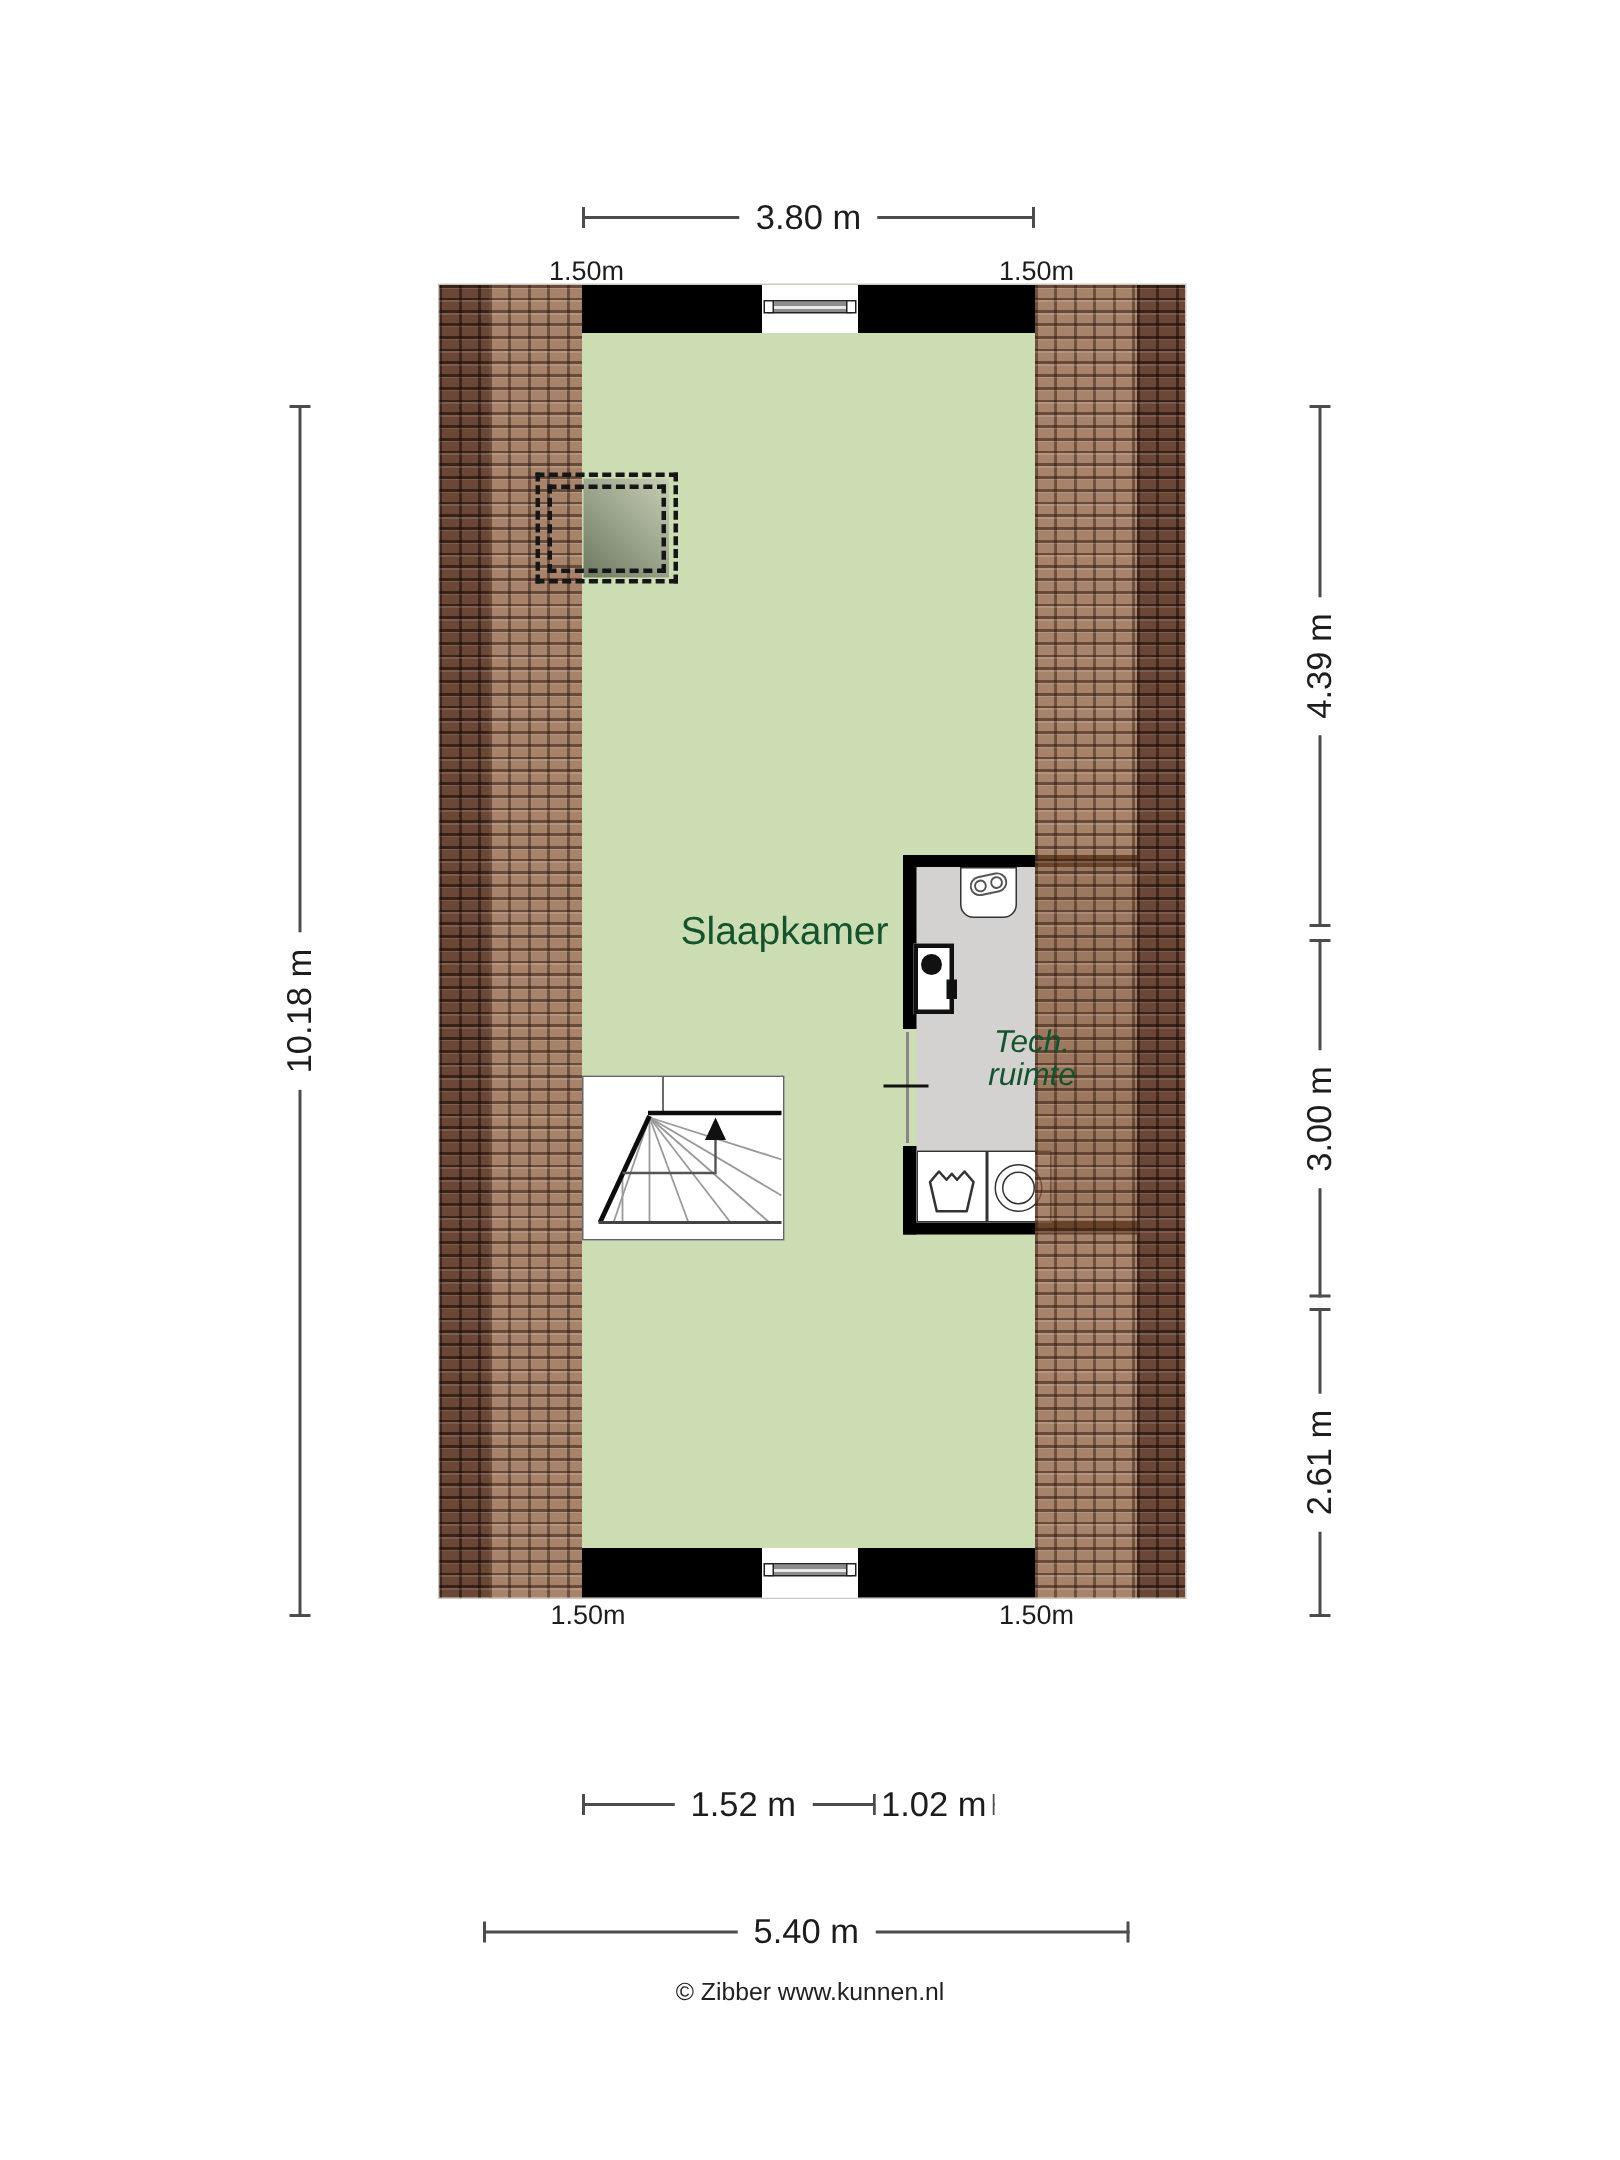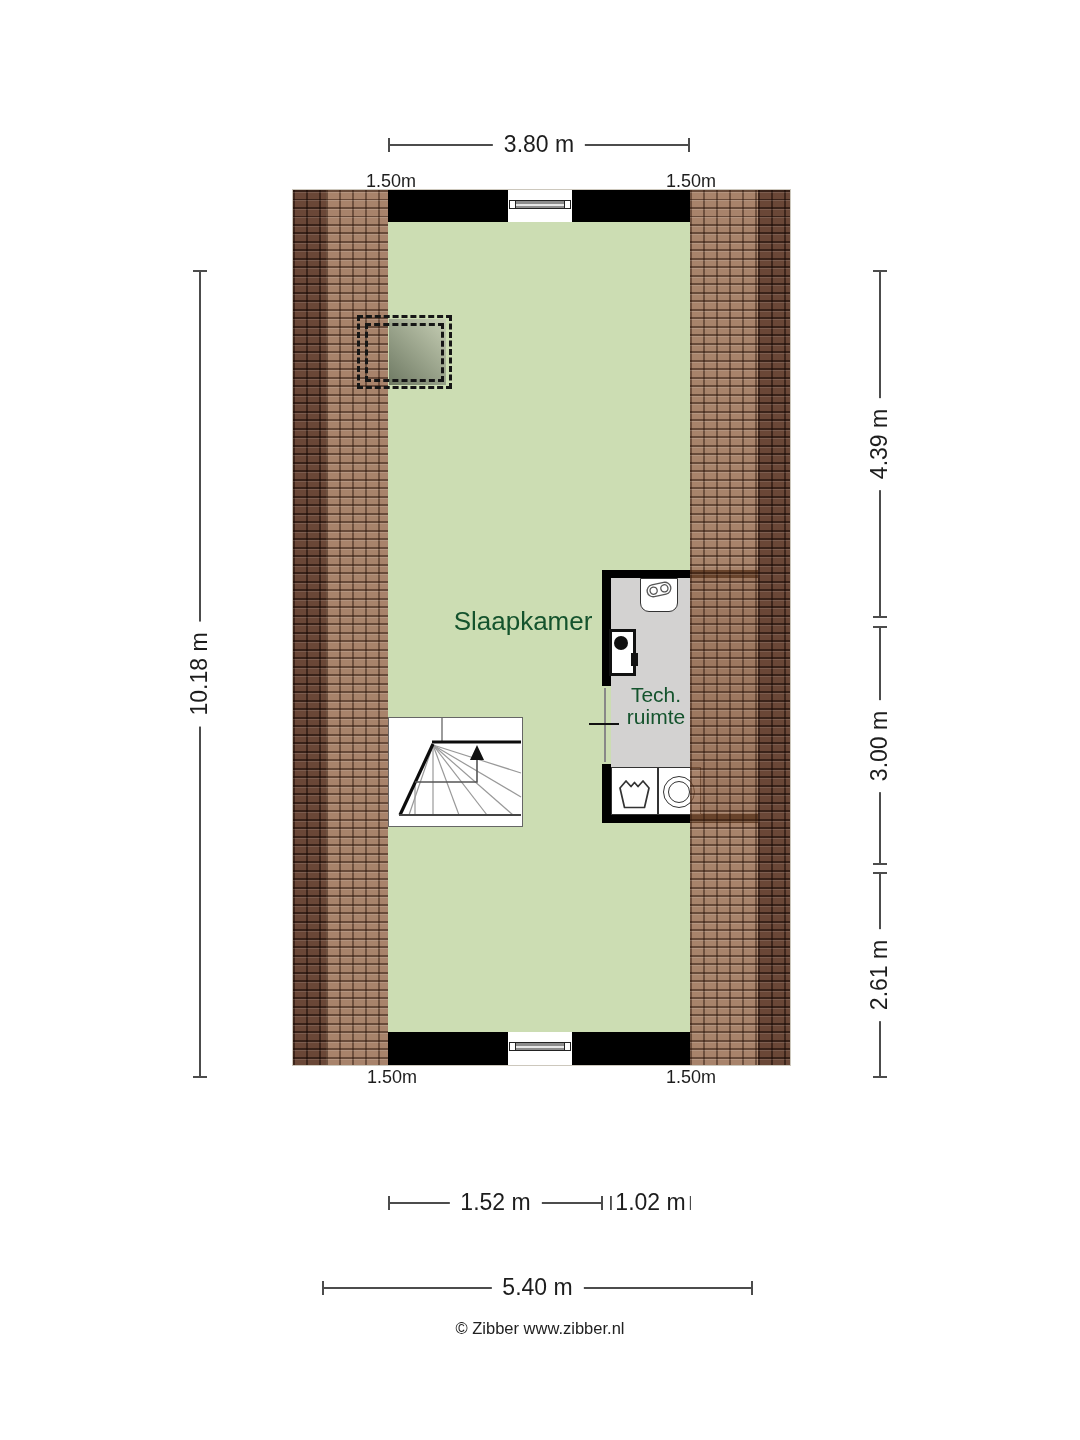--- a/index.html
+++ b/index.html
@@ -134,21 +134,21 @@
       <line x1="27" y1="65" x2="27" y2="98"></line>
     </g>
     <line x1="44" y1="25" x2="133" y2="25" stroke="#0c0c0c" stroke-width="3"></line>
     <line x1="45" y1="27" x2="12" y2="98" stroke="#0c0c0c" stroke-width="3.2"></line>
     <line x1="11" y1="98" x2="133" y2="98" stroke="#444" stroke-width="2"></line>
     <polyline points="27,65 89,65 89,43" fill="none" stroke="#555" stroke-width="1.6"></polyline>
     <polygon points="82,43 96,43 89,28" fill="#111"></polygon>
   </svg>
 
   <div class="room-label" style="left:523px;top:621px;">Slaapkamer</div>
-  <div class="room-label small" style="left:656px;top:706px;transform:translate(-50%,-50%);">
+  <div class="room-label small" style="left:688px;top:706px;transform:translate(-50%,-50%);font-style:italic;">
     <div>Tech.</div>
     <div>ruimte</div>
   </div>
 
   <div class="mlab" style="left:391px;top:181px;">1.50m</div>
   <div class="mlab" style="left:691px;top:181px;">1.50m</div>
   <div class="mlab" style="left:392px;top:1077px;">1.50m</div>
   <div class="mlab" style="left:691px;top:1077px;">1.50m</div>
 
   <div class="dim dim-h" style="left:388px;top:90px;width:302px;">
@@ -183,30 +183,30 @@
       <div class="tick b"></div>
     <span class="lab">2.61 m</span>
   </div>
 
   <div class="dim dim-h" style="left:388px;top:1148px;width:215px;">
     <div class="line"></div>
       <div class="tick a"></div>
       <div class="tick b"></div>
     <span class="lab">1.52 m</span>
   </div>
-  <div class="dim dim-h" style="left:610px;top:1148px;width:81px;">
+  <div class="dim dim-h" style="left:582px;top:1148px;width:81px;">
     <div class="line"></div>
       <div class="tick a"></div>
       <div class="tick b"></div>
     <span class="lab tight">1.02 m</span>
   </div>
   <div class="dim dim-h" style="left:322px;top:1233px;width:431px;">
     <div class="line"></div>
       <div class="tick a"></div>
       <div class="tick b"></div>
     <span class="lab">5.40 m</span>
   </div>
 
   <div class="footer">
-    <div>© Zibber www.zibber.nl</div>
+    <div>© Zibber www.kunnen.nl</div>
   </div>
 
 </div>
 
 </body></html>

